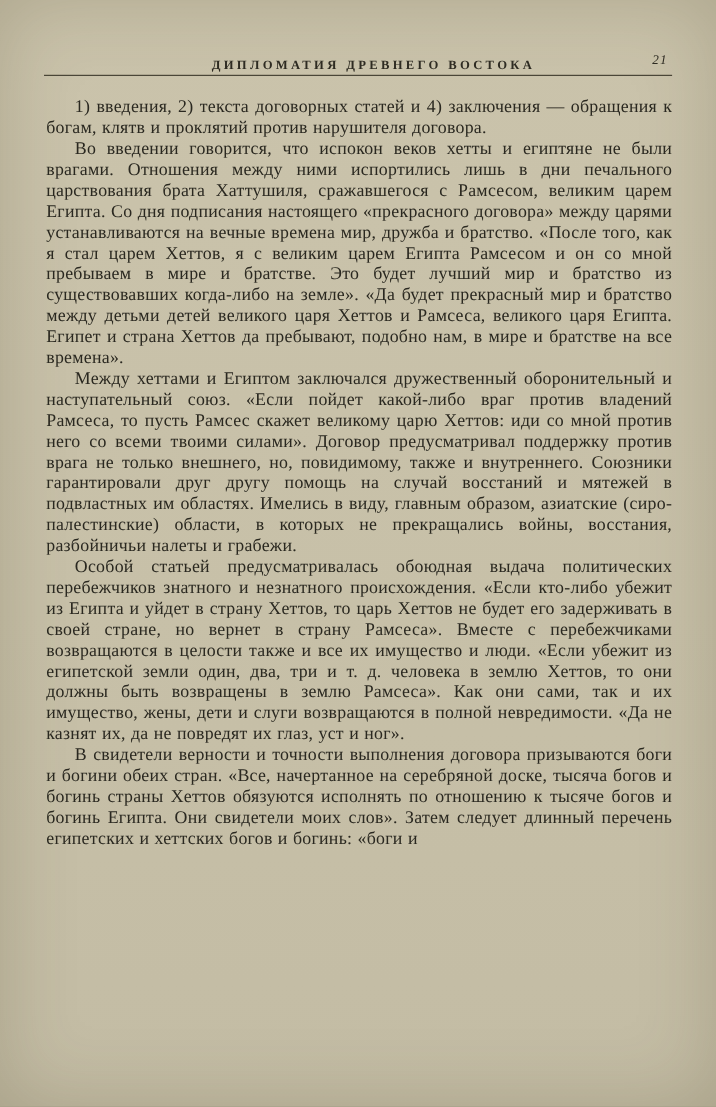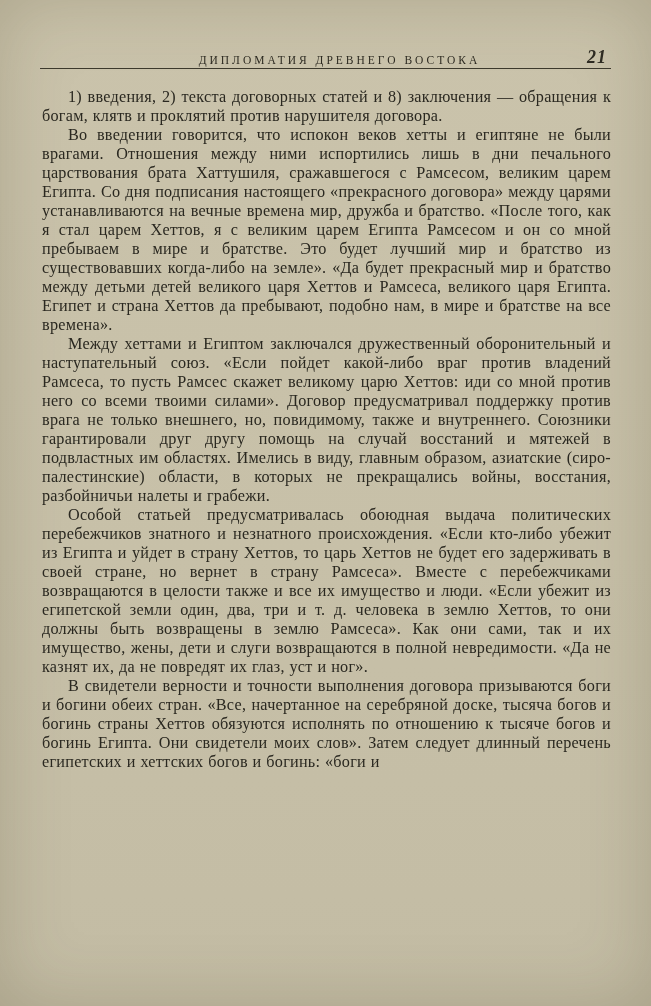--- a/index.html
+++ b/index.html
@@ -22,31 +22,31 @@
   .running-head {
     position: absolute;
     top: 50px;
     left: 42px;
     right: 42px;
     height: 18px;
     text-align: center;
   }
   .running-title {
     font-size: 11.5px;
-    font-weight: normal;
+    font-weight: bold;
     letter-spacing: 3px;
     color: #2e2b22;
     margin-left: 28px;
   }
   .page-number {
     position: absolute;
     right: 2px;
     top: -3px;
-    font-size: 18px;
-    font-weight: bold;
+    font-size: 12px;
+    font-weight: normal;
     font-style: italic;
     letter-spacing: 1px;
     color: #2e2b22;
   }
   .head-rule {
     position: absolute;
     top: 68px;
     left: 40px;
     right: 40px;
     height: 0;
@@ -75,20 +75,20 @@
 <div class="page">
 
   <div class="running-head">
     <span class="running-title">ДИПЛОМАТИЯ ДРЕВНЕГО ВОСТОКА</span>
     <span class="page-number">21</span>
   </div>
 
   <div class="head-rule"></div>
 
   <div class="text-body">
-    <p>1) введения, 2) текста договорных статей и 8) заключения — обращения к богам, клятв и проклятий против нарушителя договора.</p>
+    <p>1) введения, 2) текста договорных статей и 4) заключения — обращения к богам, клятв и проклятий против нарушителя договора.</p>
     <p>Во введении говорится, что испокон веков хетты и египтяне не были врагами. Отношения между ними испортились лишь в дни печального царствования брата Хаттушиля, сражавшегося с Рамсесом, великим царем Египта. Со дня подписания настоящего «прекрасного договора» между царями устанавливаются на вечные времена мир, дружба и братство. «После того, как я стал царем Хеттов, я с великим царем Египта Рамсесом и он со мной пребываем в мире и братстве. Это будет лучший мир и братство из существовавших когда-либо на земле». «Да будет прекрасный мир и братство между детьми детей великого царя Хеттов и Рамсеса, великого царя Египта. Египет и страна Хеттов да пребывают, подобно нам, в мире и братстве на все времена».</p>
     <p>Между хеттами и Египтом заключался дружественный оборонительный и наступательный союз. «Если пойдет какой-либо враг против владений Рамсеса, то пусть Рамсес скажет великому царю Хеттов: иди со мной против него со всеми твоими силами». Договор предусматривал поддержку против врага не только внешнего, но, повидимому, также и внутреннего. Союзники гарантировали друг другу помощь на случай восстаний и мятежей в подвластных им областях. Имелись в виду, главным образом, азиатские (сиро-палестинские) области, в которых не прекращались войны, восстания, разбойничьи налеты и грабежи.</p>
     <p>Особой статьей предусматривалась обоюдная выдача политических перебежчиков знатного и незнатного происхождения. «Если кто-либо убежит из Египта и уйдет в страну Хеттов, то царь Хеттов не будет его задерживать в своей стране, но вернет в страну Рамсеса». Вместе с перебежчиками возвращаются в целости также и все их имущество и люди. «Если убежит из египетской земли один, два, три и т. д. человека в землю Хеттов, то они должны быть возвращены в землю Рамсеса». Как они сами, так и их имущество, жены, дети и слуги возвращаются в полной невредимости. «Да не казнят их, да не повредят их глаз, уст и ног».</p>
     <p>В свидетели верности и точности выполнения договора призываются боги и богини обеих стран. «Все, начертанное на серебряной доске, тысяча богов и богинь страны Хеттов обязуются исполнять по отношению к тысяче богов и богинь Египта. Они свидетели моих слов». Затем следует длинный перечень египетских и хеттских богов и богинь: «боги и</p>
   </div>
 
 </div>
 
 </body></html>

